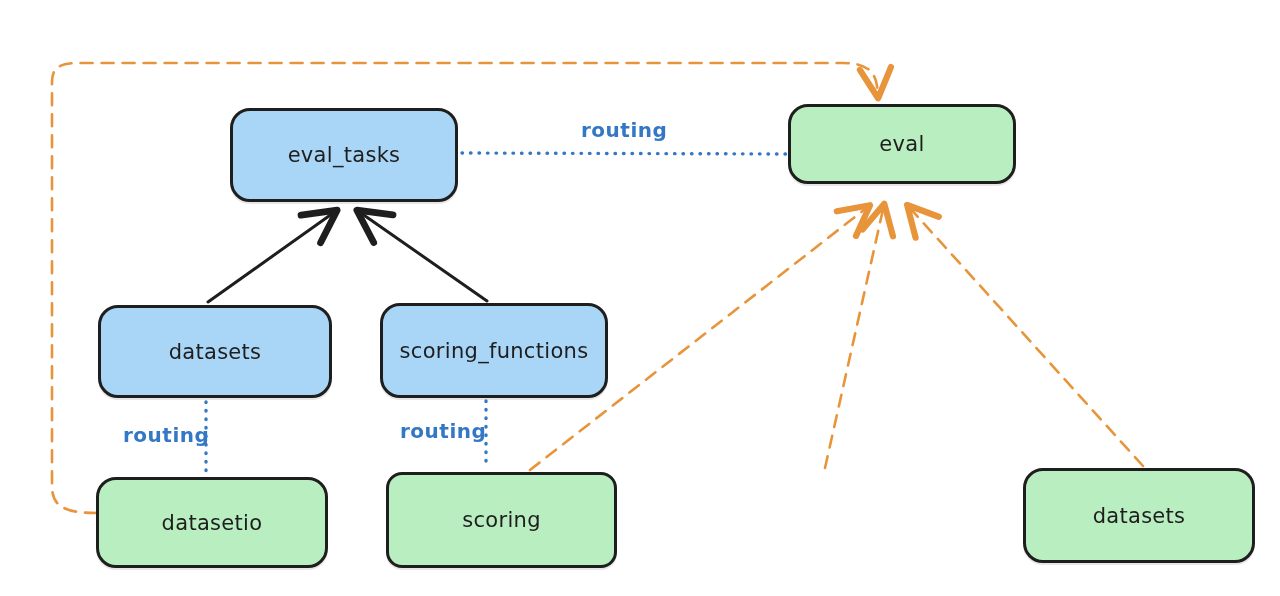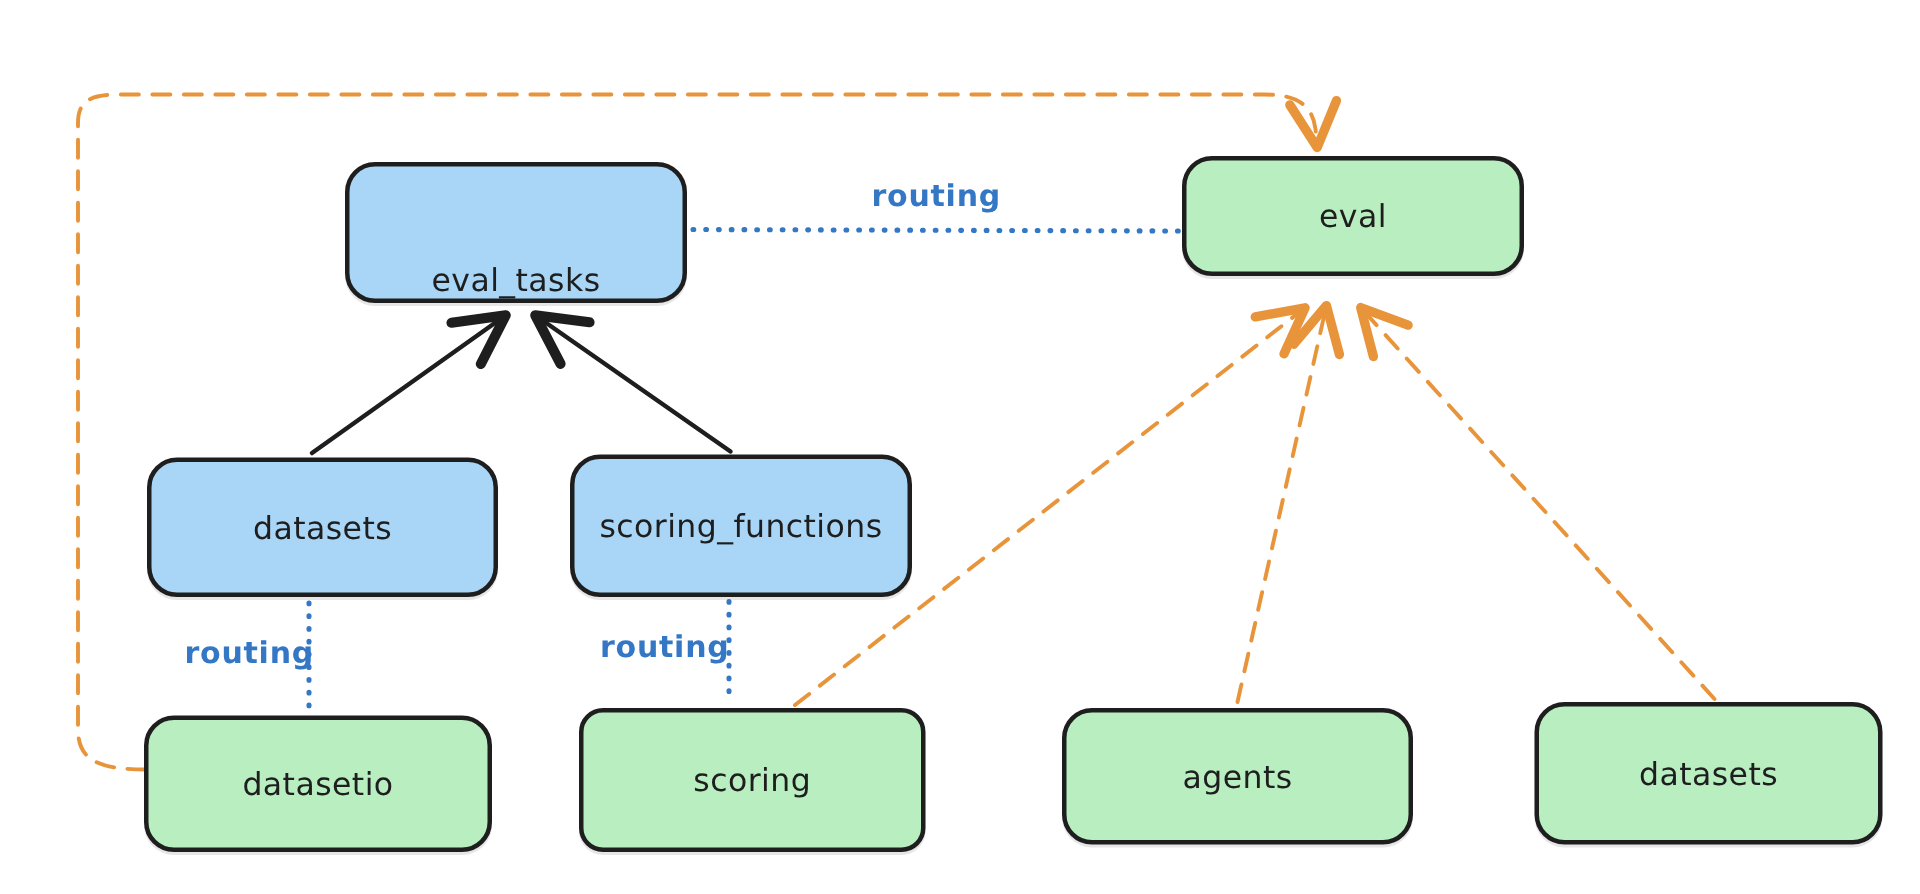--- a/index.html
+++ b/index.html
@@ -35,21 +35,21 @@
   .edge-label {
     position: absolute;
     color: #3478c5;
     font-size: 20px;
     font-weight: 600;
     letter-spacing: 0.5px;
     white-space: nowrap;
   }
 
   
-  #n-eval-tasks        { left: 230px; top: 108px; width: 228px; height: 94px; align-items: flex-end; }
+  #n-eval-tasks        { left: 230px; top: 108px; width: 228px; height: 94px; }
   #n-eval              { left: 788px; top: 104px; width: 228px; height: 80px; }
   #n-datasets          { left:  98px; top: 305px; width: 234px; height: 93px; }
   #n-scoring-functions { left: 380px; top: 303px; width: 228px; height: 95px; }
   #n-datasetio         { left:  96px; top: 477px; width: 232px; height: 91px; }
   #n-scoring           { left: 386px; top: 472px; width: 231px; height: 96px; border-radius: 16px; }
   #n-agents            { left: 708px; top: 472px; width: 234px; height: 91px; }
   #n-inference         { left: 1023px; top: 468px; width: 232px; height: 95px; }
 
   
   #lbl-routing-top  { left: 581px; top: 118px; }
@@ -101,23 +101,20 @@
   </div>
 
   <div id="n-datasetio" class="node green">
     <span>datasetio</span>
   </div>
 
   <div id="n-scoring" class="node green">
     <span>scoring</span>
   </div>
 
-  <div id="n-agents" class="node green">
-    <span>agents</span>
-  </div>
 
   <div id="n-inference" class="node green">
     <span>datasets</span>
   </div>
 
   <div id="lbl-routing-top" class="edge-label">routing</div>
   <div id="lbl-routing-left" class="edge-label">routing</div>
   <div id="lbl-routing-mid" class="edge-label">routing</div>
 
 </div>

